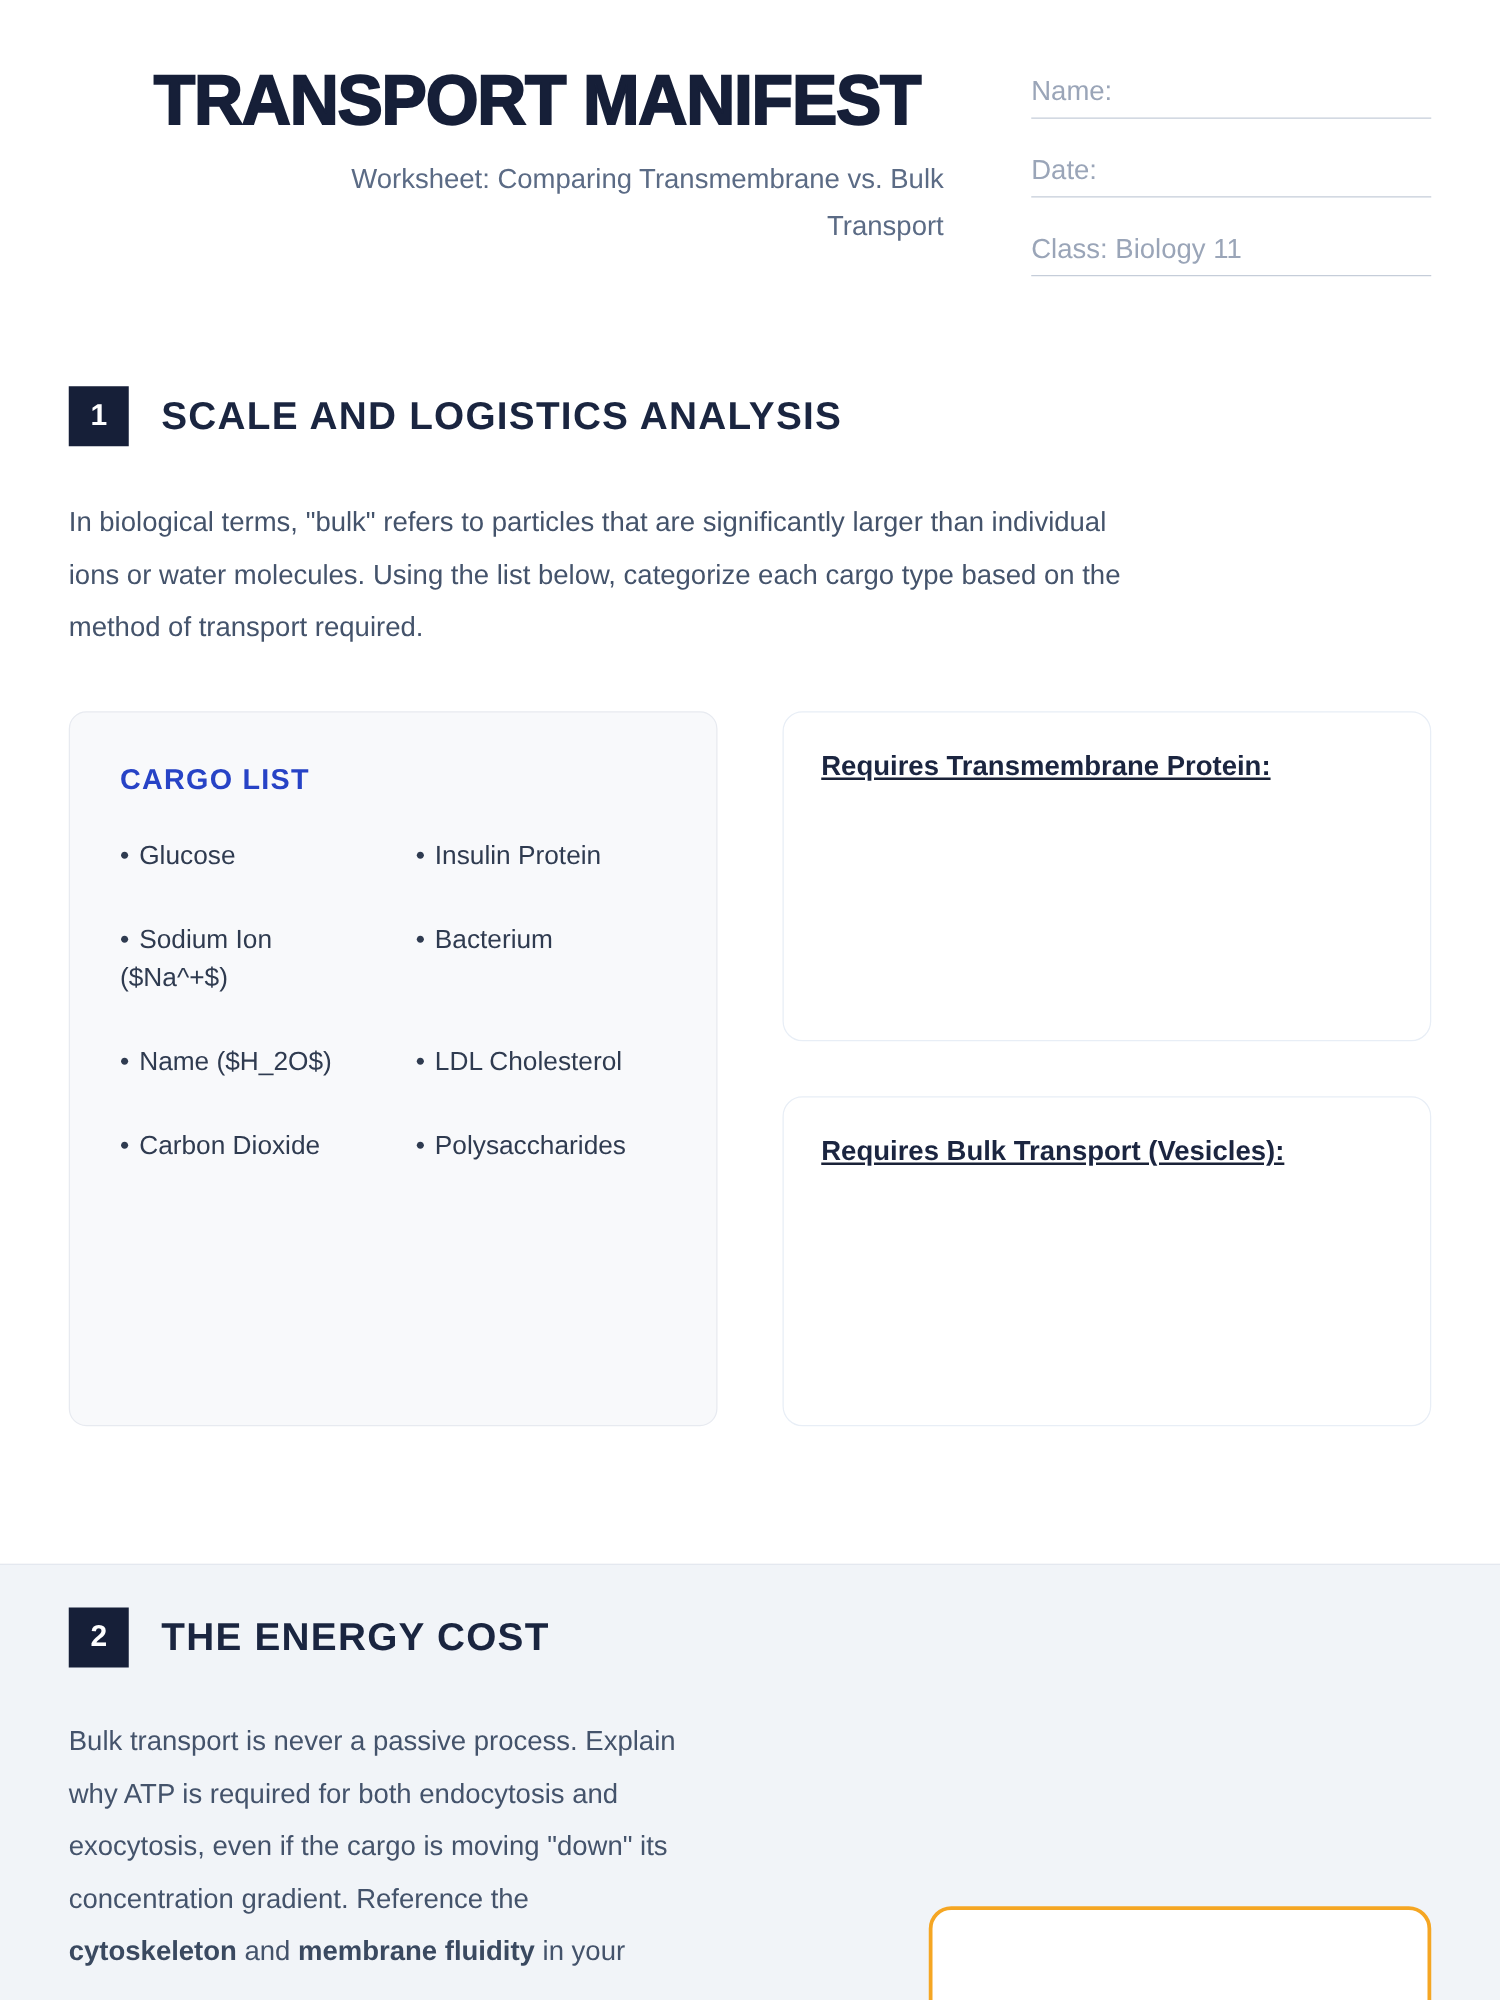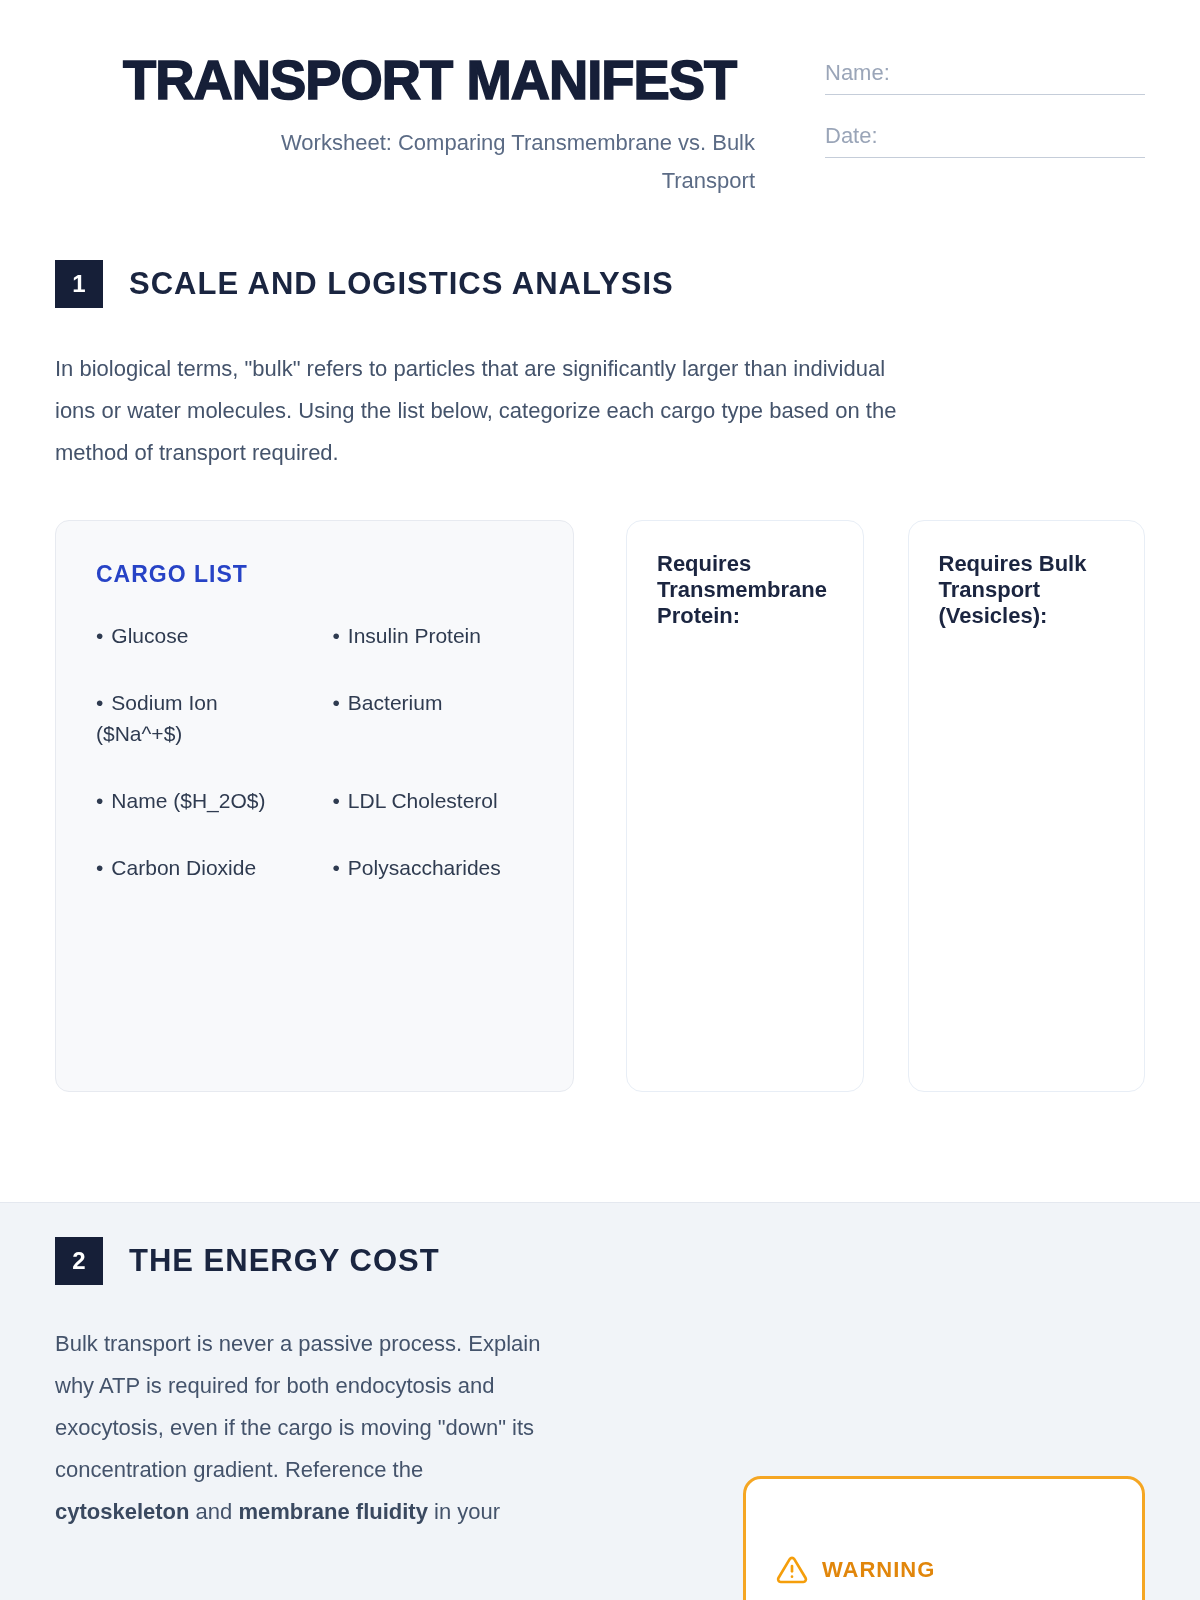--- a/index.html
+++ b/index.html
@@ -55,21 +55,21 @@
     padding:40px; height:100%;
   }
   .cargo-title { font-size:23px; font-weight:800; letter-spacing:1px; color:#2743c6; }
   .cargo-grid {
     margin-top:32px; display:grid; grid-template-columns:1fr 1fr;
     column-gap:18px; row-gap:18px;gap:36px;
   }
   .cargo-item { font-size:21px; line-height:31px; color:#2f3b50; }
   .cargo-item .dot { margin-right:8px; }
 
-  .answer-col { display:flex; flex-direction:row; gap:44px; height:100%; }
+  .answer-col { display:flex; flex-direction:column; gap:44px; height:100%;text-decoration:underline; }
   .answer-box {
     background:#ffffff; border:1.5px solid #e8eef6; border-radius:16px;
     padding:30px; flex:1;
   }
   .answer-label { font-size:22px; font-weight:bold; color:#1b2540; }
 
   
   .section2 {
     margin-top:110px; flex:1; background:#f1f4f8; border-top:1px solid #e4e8ef;
     padding:34px 55px 0 55px;
@@ -93,20 +93,23 @@
     <div class="doc-title">TRANSPORT MANIFEST</div>
     <div class="doc-subtitle">Worksheet: Comparing Transmembrane vs. Bulk
 Transport</div>
   </div>
   <div class="fields">
     <div class="field">
       <span class="field-label">Name:</span>
     </div>
     <div class="field">
       <span class="field-label">Date:</span>
+    </div>
+    <div class="field">
+      <span class="field-label">Class: Biology 11</span>
     </div>
   </div>
 </div>
 
 <div class="divider"></div>
 
 <div class="section1">
   <div class="sec-head">
     <div class="badge">1</div>
     <div class="sec-title">SCALE AND LOGISTICS ANALYSIS</div>

